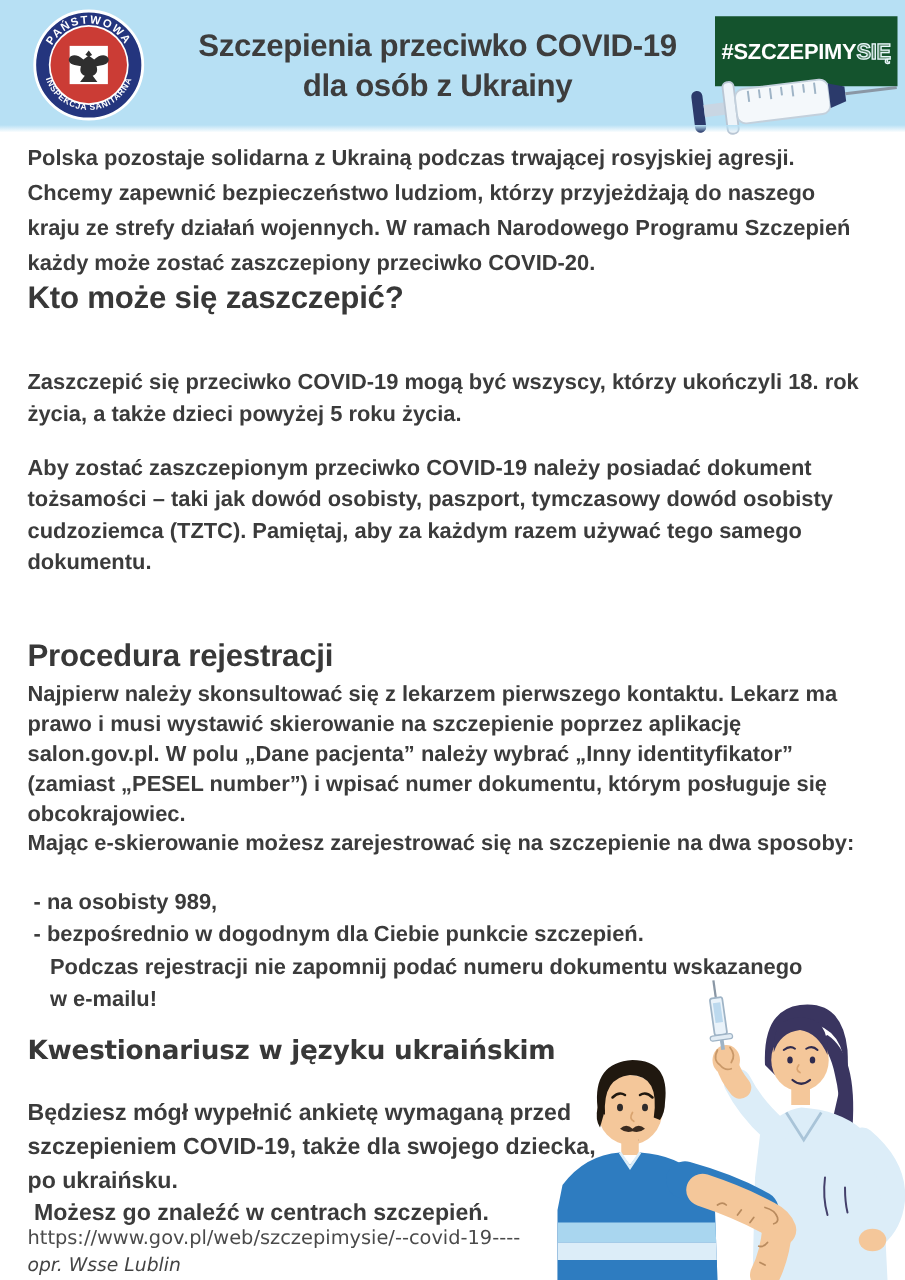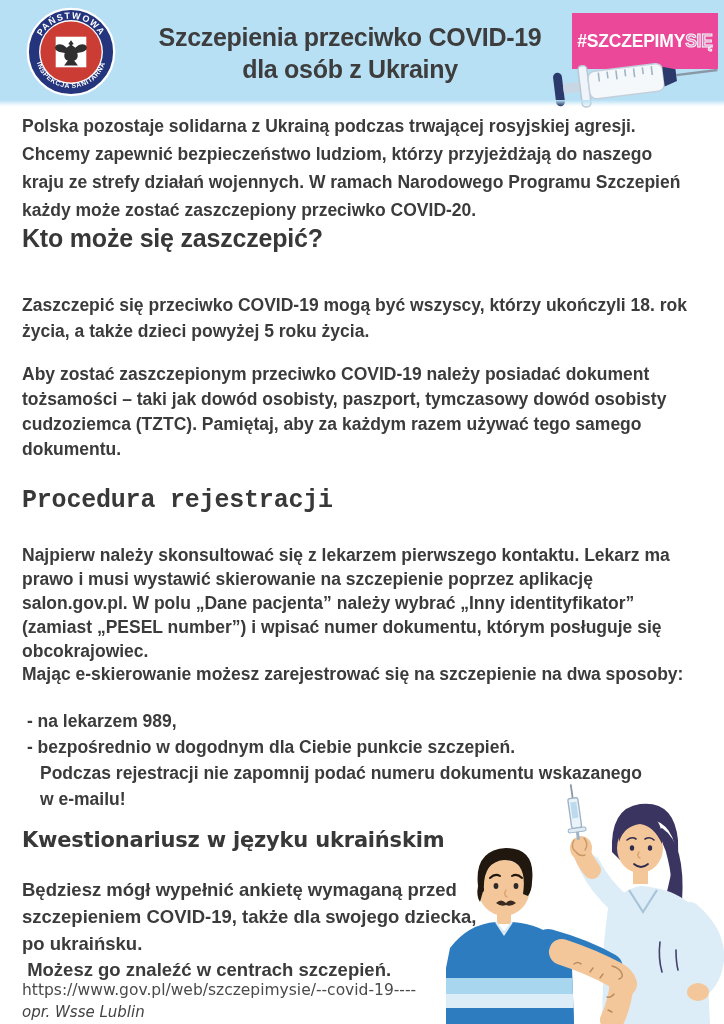--- a/index.html
+++ b/index.html
@@ -19,21 +19,21 @@
     background:linear-gradient(#b7e0f4, rgba(183,224,244,0));
   }
   .logo { position:absolute; left:26px; top:7px; width:90px; height:90px; }
   .title {
     position:absolute; left:140px; top:21px; width:420px;
     text-align:center; font-weight:700; font-size:25px; line-height:32px;
     letter-spacing:-0.3px; color:#3d3d3d; white-space:pre-wrap;
   }
   .badge {
     position:absolute; left:572px; top:13px; width:146px; height:56px;
-    background:#ec4899; display:flex; align-items:center; justify-content:center;
+    background:#14532d; display:flex; align-items:center; justify-content:center;
     font-weight:700; font-size:17.5px; letter-spacing:-0.2px; color:#fff;
   }
   .badge .outline {
     color:rgba(255,255,255,0.28);
     -webkit-text-stroke:1px #eaf7fc;
   }
   .syringe { position:absolute; left:552px; top:54px; width:168px; height:52px;
     transform:rotate(-7deg); }
   
   .blk { position:absolute; left:22px; width:684px; white-space:pre-wrap; }
@@ -45,21 +45,21 @@
     font-size:18.5px; line-height:27px; }
   .url-text { font-family:"DejaVu Sans", sans-serif; font-weight:400;
     font-size:15.5px; color:#4a4a4a; }
   .credit-text { font-family:"DejaVu Sans", sans-serif; font-style:italic;
     font-weight:400; font-size:15px; color:#444; }
   
   #intro    { top:112px; line-height:28px; }
   #h-who    { top:224px; }
   #who-p1   { top:292px; line-height:26px; }
   #who-p2   { top:362px; }
-  #h-proc   { top:486px;font-family:Liberation Mono, monospace; }
+  #h-proc   { top:511px; }
   #proc-p1  { top:543px; line-height:24px; }
   #proc-p2  { top:662px; line-height:24px; }
   #bullet-1 { top:708px; line-height:26px; }
   #bullet-2 { top:734px; line-height:26px; }
   #note     { top:760px; line-height:26px;margin-left:18px; }
   #h-quest  { top:828px; width:470px; }
   #quest-p1 { top:876px; width:460px; }
   #quest-p2 { top:956px; width:460px; }
   #url      { top:981px; }
   #credit   { top:1003px; }
@@ -131,21 +131,21 @@
 cudzoziemca (TZTC). Pamiętaj, aby za każdym razem używać tego samego
 dokumentu.</p>
 
   <h2 id="h-proc" class="blk h2">Procedura rejestracji</h2>
   <p id="proc-p2" class="blk body-text">Mając e-skierowanie możesz zarejestrować się na szczepienie na dwa sposoby:</p>
   <p id="proc-p1" class="blk body-text">Najpierw należy skonsultować się z lekarzem pierwszego kontaktu. Lekarz ma
 prawo i musi wystawić skierowanie na szczepienie poprzez aplikację
 salon.gov.pl. W polu „Dane pacjenta” należy wybrać „Inny identityfikator”
 (zamiast „PESEL number”) i wpisać numer dokumentu, którym posługuje się
 obcokrajowiec.</p>
-  <p id="bullet-1" class="blk body-text"> - na lekarzem 989,</p>
+  <p id="bullet-1" class="blk body-text"> - na osobisty 989,</p>
   <p id="bullet-2" class="blk body-text"> - bezpośrednio w dogodnym dla Ciebie punkcie szczepień.</p>
   <p id="note" class="blk body-text">Podczas rejestracji nie zapomnij podać numeru dokumentu wskazanego
 w e-mailu!</p>
 
   <h2 id="h-quest" class="blk h2 alt">Kwestionariusz w języku ukraińskim</h2>
   <p id="quest-p1" class="blk alt-body">Będziesz mógł wypełnić ankietę wymaganą przed
 szczepieniem COVID-19, także dla swojego dziecka,
 po ukraińsku.</p>
   <p id="quest-p2" class="blk alt-body"> Możesz go znaleźć w centrach szczepień.</p>
   <p id="url" class="blk url-text">https://www.gov.pl/web/szczepimysie/--covid-19----</p>

